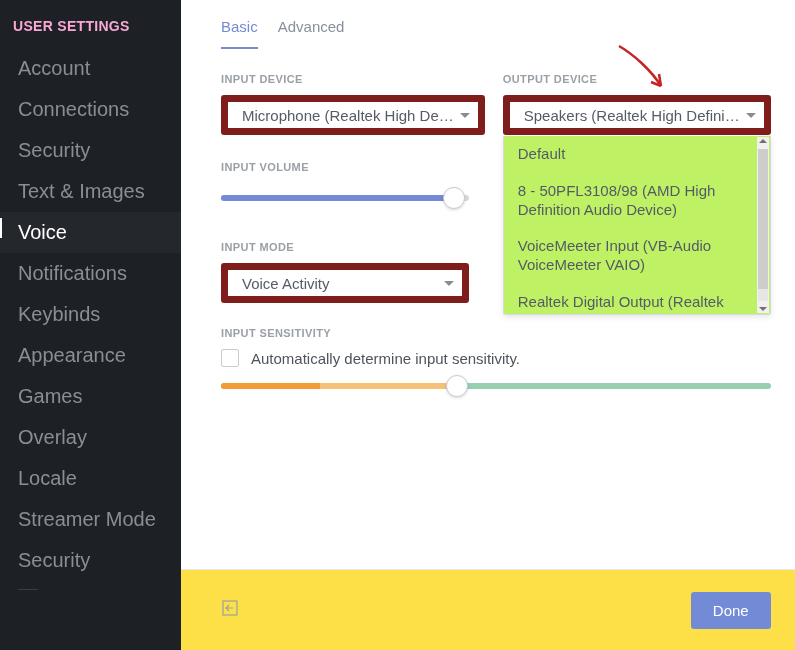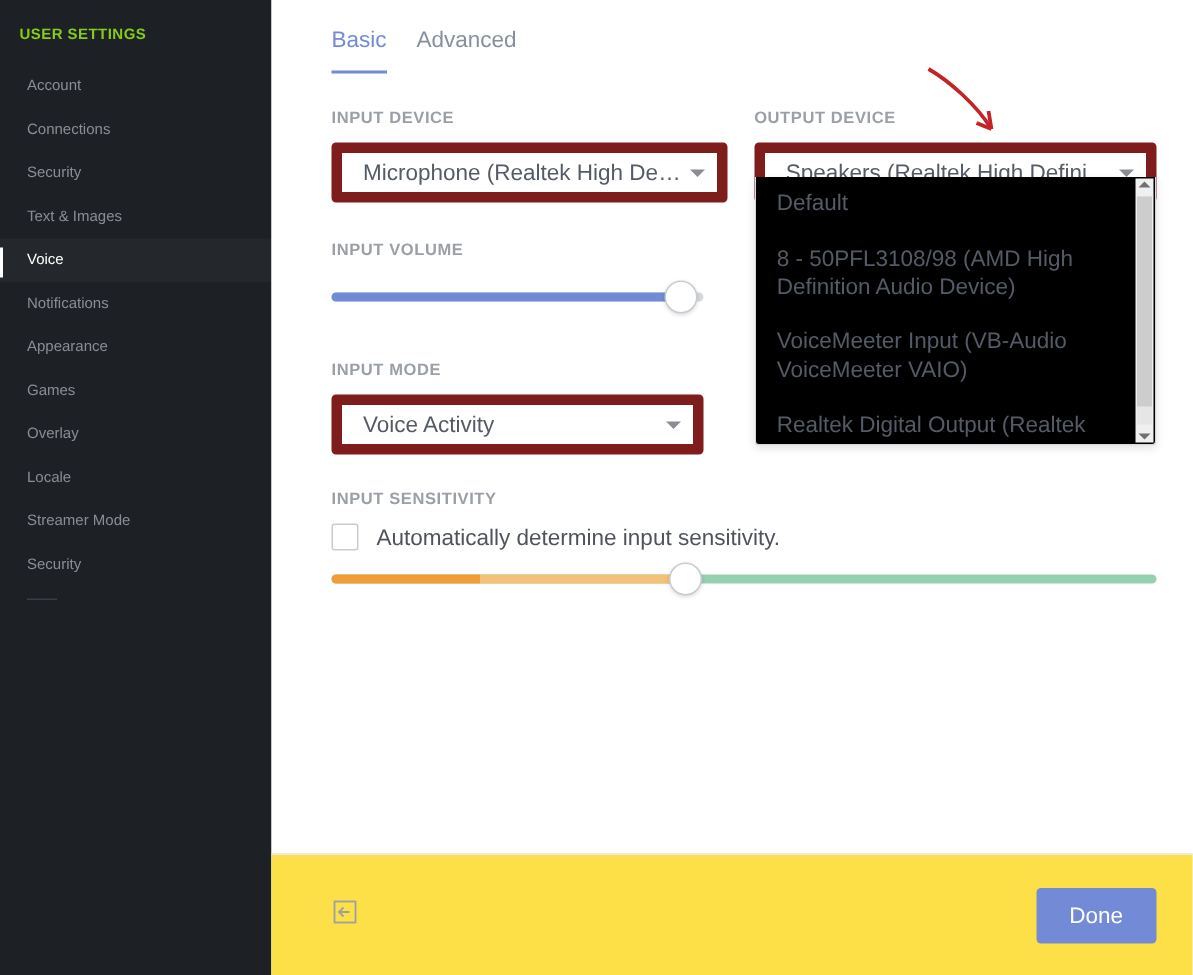--- a/index.html
+++ b/index.html
@@ -17,29 +17,29 @@
       height: 100%;
     }
     .sidebar {
       width: 181px;
       background: #1d2126;
       color: #8a8e94;
       padding: 18px 0;
       flex-shrink: 0;
     }
     .sidebar-title {
-      color: #84cc16;
-      font-size: 10px;
+      color: #f9a8d4;
+      font-size: 14px;
       font-weight: 700;
       padding: 0 20px 14px 13px;
       letter-spacing: 0.3px;
     }
     .sidebar-item {
       padding: 9px 16px 9px 18px;
-      font-size: 10px;
+      font-size: 20px;
       color: #8a8e94;
       cursor: pointer;
       position: relative;
     }
     .sidebar-item.active {
       color: #fff;
       background: rgba(255,255,255,0.03);
     }
     .sidebar-item.active::before {
       content: "";
@@ -149,22 +149,22 @@
       top: 50%;
       width: 22px; height: 22px;
       background: #fff;
       border: 1px solid #c8ccd2;
       border-radius: 50%;
       transform: translate(-50%, -50%);
       box-shadow: 0 1px 3px rgba(0,0,0,0.15);
     }
     .dropdown {
       position: absolute;
-      top: 45px; left: 0; right: 0;
-      background: #000000;
+      top: 63px; left: 0; right: 0;
+      background: #bef264;
       border: 1px solid #d7d9de;
       border-top: none;
       border-radius: 0 0 3px 3px;
       z-index: 10;
       box-shadow: 0 2px 6px rgba(0,0,0,0.1);
     }
     .dropdown-inner { padding-right: 12px; }
     .dropdown-item {
       padding: 9px 14px;
       font-size: 15px;
@@ -248,20 +248,21 @@
 
 <div class="app">
   <div class="sidebar">
     <div class="sidebar-title">USER SETTINGS</div>
     <div class="sidebar-item"><span>Account</span></div>
     <div class="sidebar-item"><span>Connections</span></div>
     <div class="sidebar-item"><span>Security</span></div>
     <div class="sidebar-item"><span>Text &amp; Images</span></div>
     <div class="sidebar-item active"><span>Voice</span></div>
     <div class="sidebar-item"><span>Notifications</span></div>
+    <div class="sidebar-item"><span>Keybinds</span></div>
     <div class="sidebar-item"><span>Appearance</span></div>
     <div class="sidebar-item"><span>Games</span></div>
     <div class="sidebar-item"><span>Overlay</span></div>
     <div class="sidebar-item"><span>Locale</span></div>
     <div class="sidebar-item"><span>Streamer Mode</span></div>
     <div class="sidebar-item"><span>Security</span></div>
     <div class="sidebar-sep"></div>
   </div>
 
   <div class="main">

